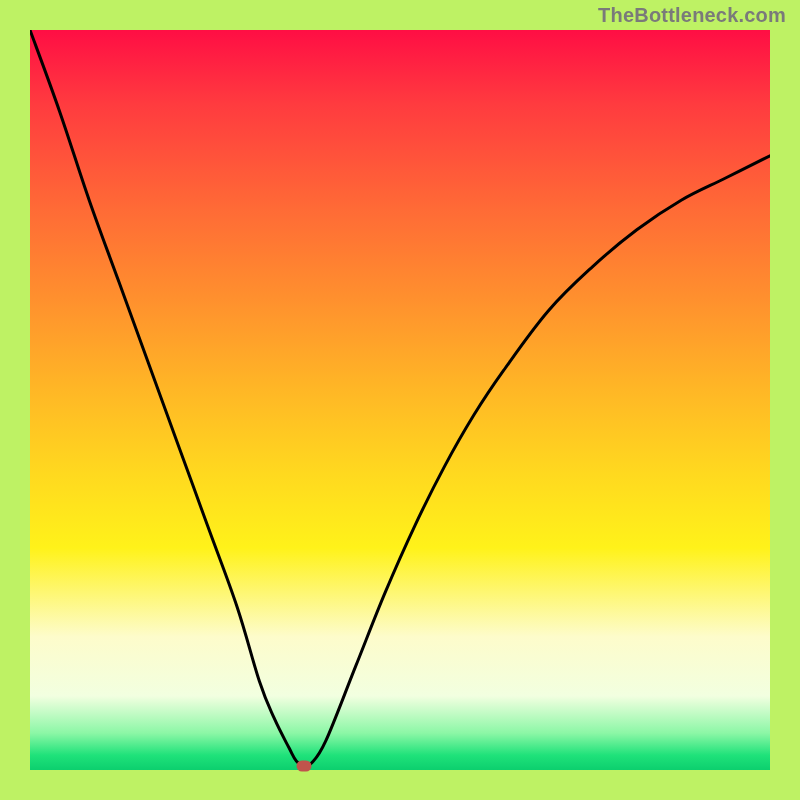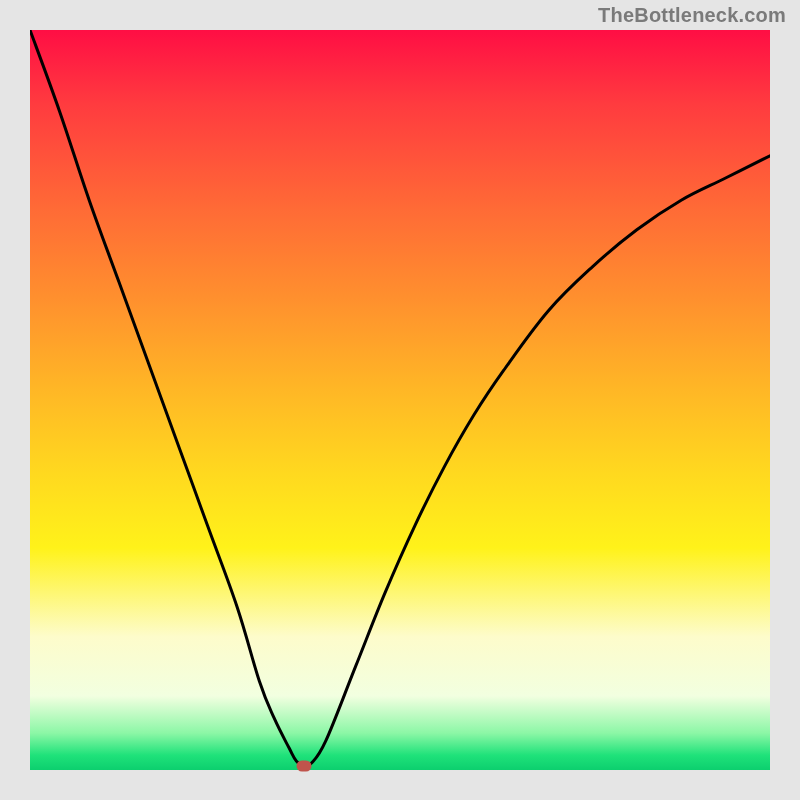--- a/index.html
+++ b/index.html
@@ -8,21 +8,21 @@
     width: 800px;
     height: 800px;
     background: #000;
     font-family: Arial, Helvetica, sans-serif;
     overflow: hidden;
   }
   .frame {
     position: relative;
     width: 800px;
     height: 800px;
-    background: #e5e5e5;
+    background: #bef264;
   }
   .watermark {
     position: absolute;
     top: 4px;
     right: 14px;
     color: #7a7a7a;
     font-size: 20px;
     font-weight: 600;
     letter-spacing: 0.2px;
     user-select: none;

